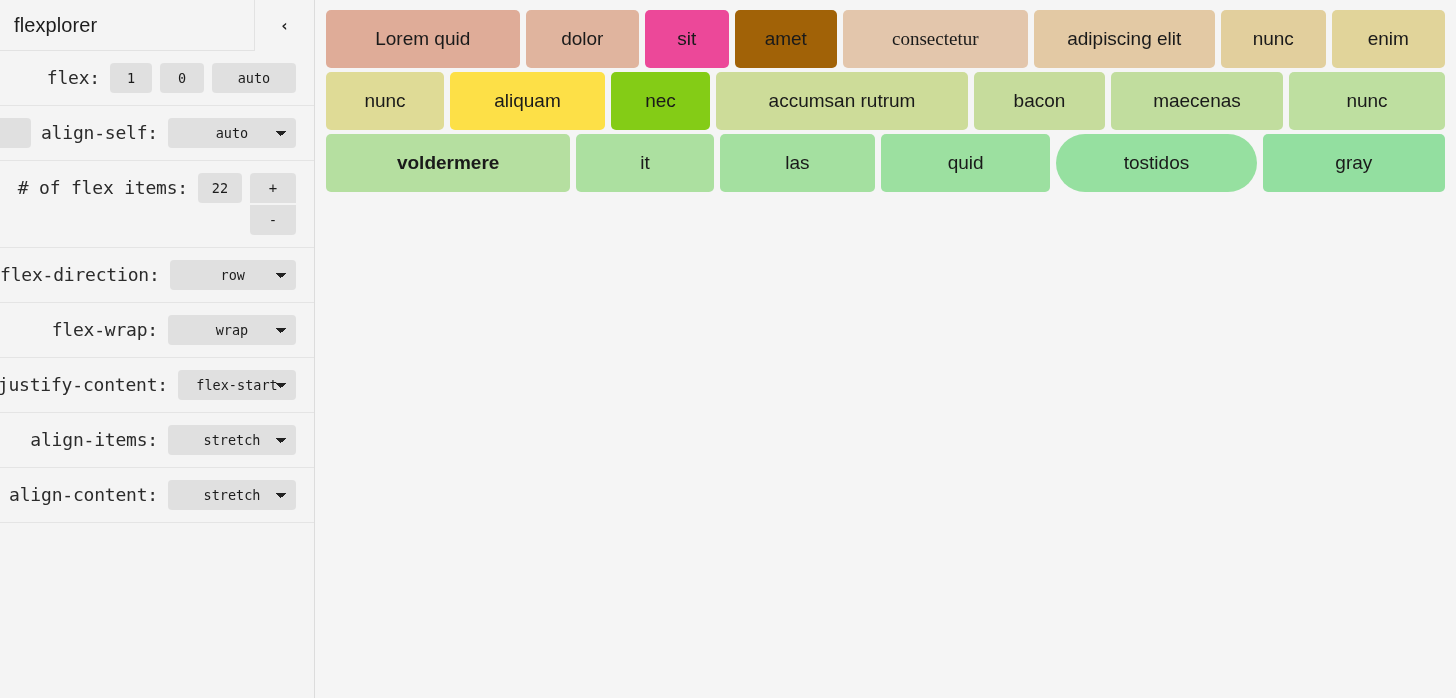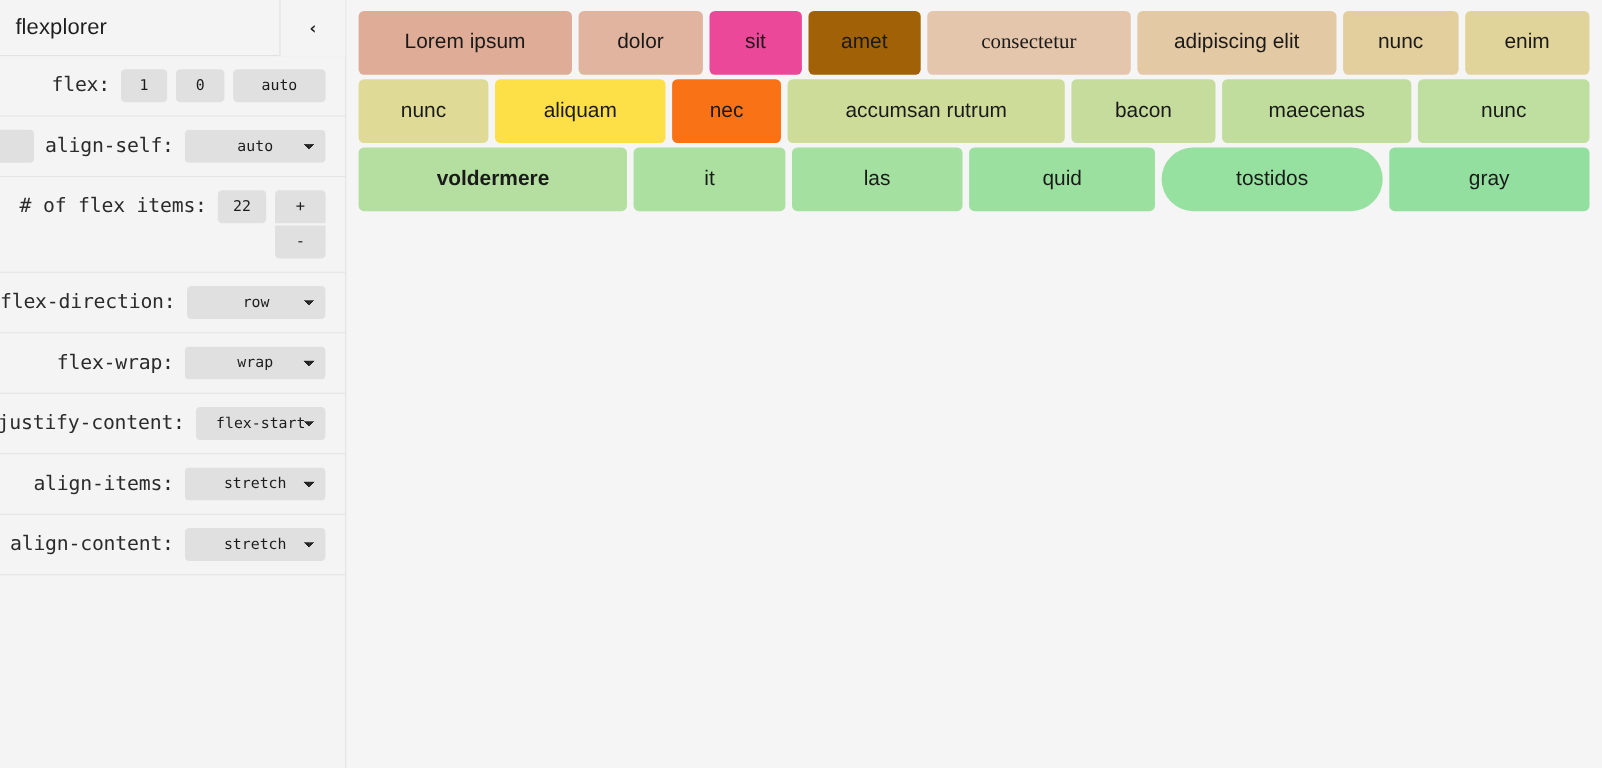--- a/index.html
+++ b/index.html
@@ -240,31 +240,31 @@
 
     <div class="sb-row">
       <div class="sb-label">align-content:</div>
       <select class="sel"><option value="flex-start">flex-start</option><option value="flex-end">flex-end</option><option value="center">center</option><option value="space-between">space-between</option><option value="space-around">space-around</option><option value="stretch" selected="">stretch</option></select>
     </div>
 
   </aside>
 
   <main id="main">
     <div id="flexbox">
-        <div class="flex-item" style="background: rgb(223, 172, 152); flex-basis: 184px;">Lorem ipsum</div>
+        <div class="flex-item" style="background: rgb(223, 172, 152); flex-basis: 184px;">Lorem quid</div>
         <div class="flex-item" style="background: rgb(224, 180, 158); flex-basis: 104px;">dolor</div>
         <div class="flex-item" style="background: #ec4899; flex-basis: 74px;">sit</div>
         <div class="flex-item" style="background: #a16207; flex-basis: 93px;">amet</div>
         <div class="flex-item" style="background: rgb(227, 198, 172); flex-basis: 175px; font-family: Liberation Serif, serif;">consectetur</div>
         <div class="flex-item" style="background: rgb(227, 201, 164); flex-basis: 172px;">adipiscing elit</div>
         <div class="flex-item" style="background: rgb(226, 207, 157); flex-basis: 95px;">nunc</div>
         <div class="flex-item" style="background: rgb(225, 212, 154); flex-basis: 104px;">enim</div>
         <div class="flex-item" style="background: rgb(223, 219, 150); flex-basis: 103px;">nunc</div>
         <div class="flex-item" style="background: #fde047; flex-basis: 140px;">aliquam</div>
-        <div class="flex-item" style="background: #f97316; flex-basis: 84px; text-align: center;">nec</div>
+        <div class="flex-item" style="background: #84cc16; flex-basis: 84px; text-align: center;">nec</div>
         <div class="flex-item" style="background: rgb(205, 220, 153); flex-basis: 237px;">accumsan rutrum</div>
         <div class="flex-item" style="background: rgb(198, 220, 156); flex-basis: 116px;">bacon</div>
         <div class="flex-item" style="background: rgb(193, 221, 158); flex-basis: 157px;">maecenas</div>
         <div class="flex-item" style="background: rgb(190, 223, 160); flex-basis: 141px;">nunc</div>
         <div class="flex-item" style="background: rgb(181, 223, 160); flex-basis: 212px; font-weight: bold;">voldermere</div>
         <div class="flex-item" style="background: rgb(172, 224, 160); flex-basis: 105px;">it</div>
         <div class="flex-item" style="background: rgb(164, 224, 160); flex-basis: 123px;">las</div>
         <div class="flex-item" style="background: rgb(156, 224, 160); flex-basis: 137px;">quid</div>
         <div class="flex-item" style="background: rgb(150, 224, 160); flex-basis: 168px; border-radius: 29px;">tostidos</div>
         <div class="flex-item" style="background: rgb(147, 223, 160); flex-basis: 150px;">gray</div>

